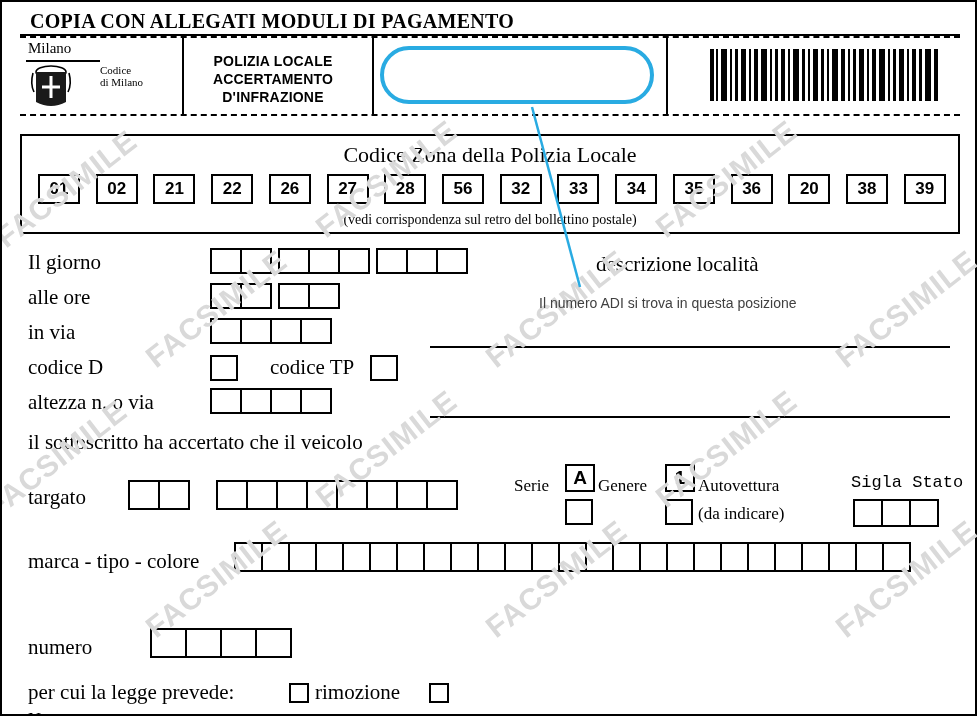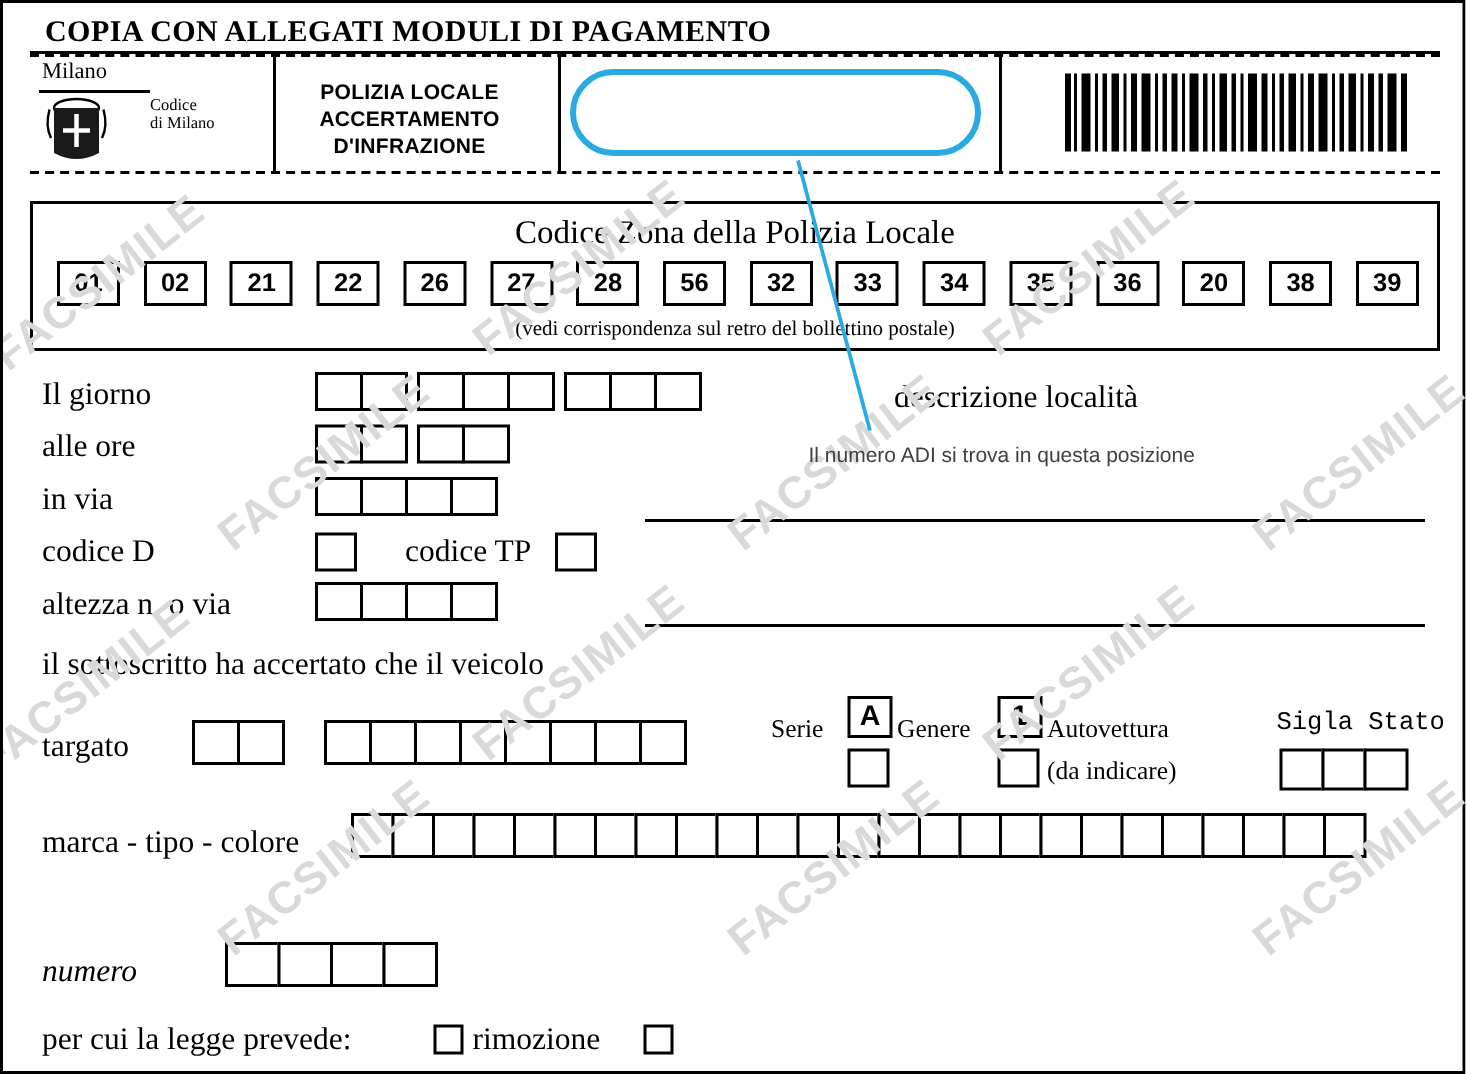--- a/index.html
+++ b/index.html
@@ -365,21 +365,21 @@
     <div class="cell" style="width:29px;height:30px;"></div>
     <div class="cell" style="width:29px;height:30px;"></div>
     <div class="cell" style="width:29px;height:30px;"></div>
     <div class="cell" style="width:29px;height:30px;"></div>
     <div class="cell" style="width:29px;height:30px;"></div>
     <div class="cell" style="width:29px;height:30px;"></div>
     <div class="cell" style="width:29px;height:30px;"></div>
   </div>
 
 
-  <div class="lbl" style="left:26px;top:633px;font-style:italic;">numero</div>
+  <div class="lbl" style="left:26px;top:633px;">numero</div>
   <div class="cellrow" style="left:148px;top:626px;">
     <div class="cell" style="width:37px;height:30px;"></div>
     <div class="cell" style="width:37px;height:30px;"></div>
     <div class="cell" style="width:37px;height:30px;"></div>
     <div class="cell" style="width:37px;height:30px;"></div>
   </div>
 
   <div class="lbl" style="left:26px;top:678px;">per cui la legge prevede:</div>
   <div class="chk" style="left:287px;top:681px;"></div>
   <div class="lbl" style="left:313px;top:678px;">rimozione</div>

